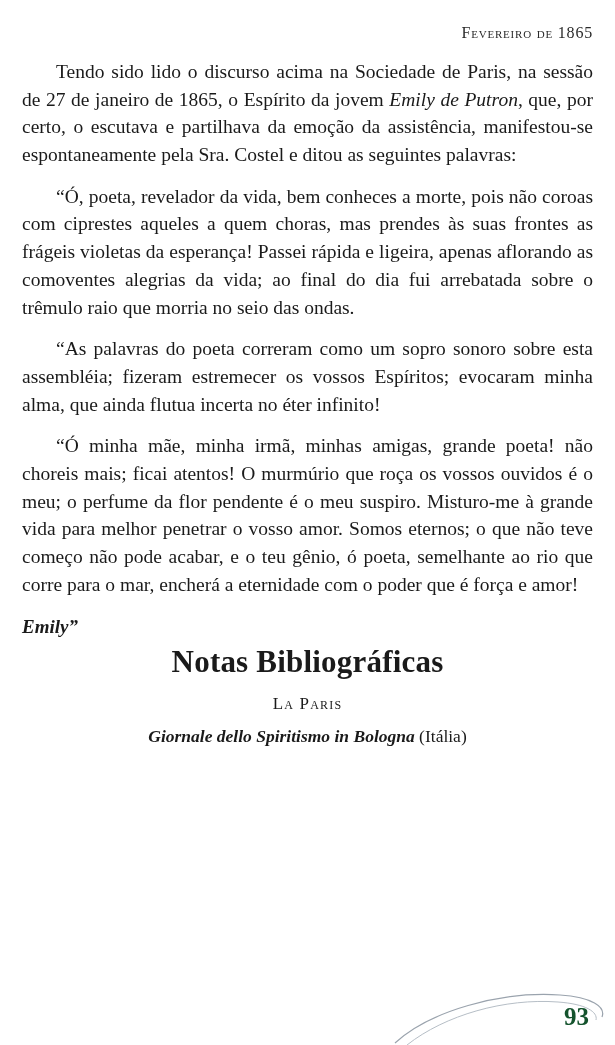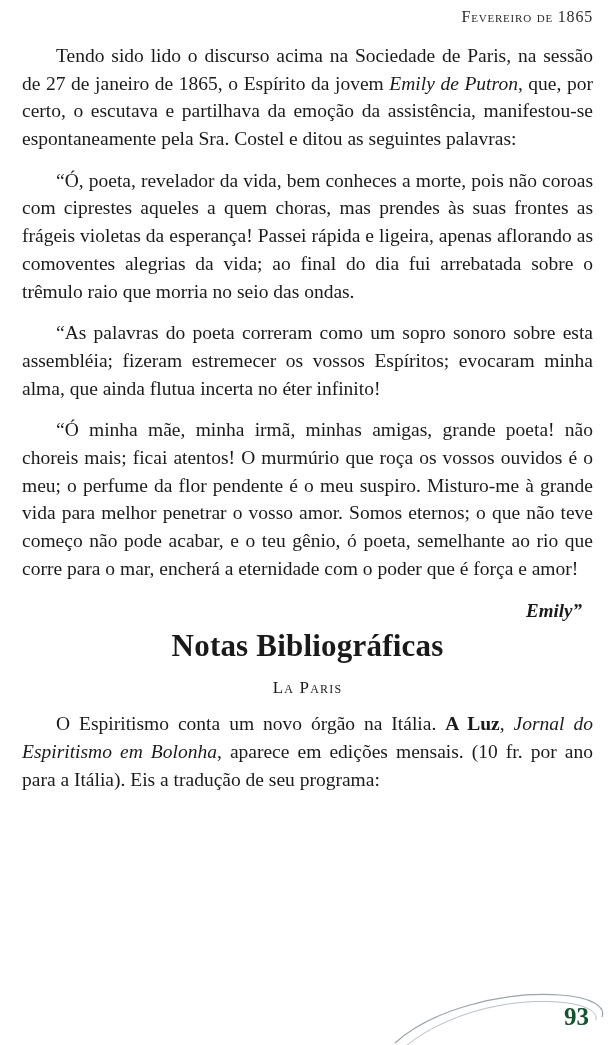--- a/index.html
+++ b/index.html
@@ -13,21 +13,21 @@
     font-family: "Liberation Serif", serif;
     color: #1a1a1a;
     position: relative;
     overflow: hidden;
   }
   .page {
     position: relative;
     width: 615px;
     height: 1045px;
     box-sizing: border-box;
-    padding: 0 18px;
+    padding: 16px 18px;
   }
   .running-head {
     text-align: right;
     font-variant: small-caps;
     font-size: 16px;
     letter-spacing: 0.8px;
     color: #2a2a2a;
     padding-top: 8px;
     padding-right: 4px;
     height: 24px;
@@ -42,25 +42,25 @@
     text-align: justify;
     text-justify: inter-word;
     margin: 0 0 14px 0;
     text-indent: 34px;
     hyphens: none;
   }
   .it { font-style: italic; margin-top: 16px; }
   .bd { font-weight: bold; }
 
   .signature {
-    text-align: right;
+    text-align: left;
     font-style: italic;
     font-weight: bold;
     font-size: 19px;
-    margin: 18px 11px 4px 0;
+    margin: 18px 23px 4px 0;
   }
   h2.section-title {
     text-align: center;
     font-size: 31px;
     font-weight: bold;
     margin: 6px 0 14px 0;
     letter-spacing: 0.2px;
   }
   .sub-head {
     text-align: center;
@@ -118,24 +118,25 @@
     <p class="para">
       <span>“Ó minha mãe, minha irmã, minhas amigas, grande poeta! não choreis mais; ficai atentos! O murmúrio que roça os vossos ouvidos é o meu; o perfume da flor pendente é o meu suspiro. Misturo-me à grande vida para melhor penetrar o vosso amor. Somos eternos; o que não teve começo não pode acabar, e o teu gênio, ó poeta, semelhante ao rio que corre para o mar, encherá a eternidade com o poder que é força e amor!</span>
     </p>
 
     <div class="signature">Emily”</div>
 
     <h2 class="section-title">Notas Bibliográficas</h2>
 
     <div class="sub-head">La Paris</div>
 
+    <div class="sub-head2">
+      <span class="t">Giornale dello Spiritismo in Bologna</span>
+      <span class="c">(Itália)</span>
+    </div>
 
-    <p class="para">
-      <span>O Espiritismo conta um novo órgão na Itália. </span><span class="bd">A Luz</span><span>, </span><span class="it">Jornal do Espiritismo em Bolonha</span><span>, aparece em edições mensais. (10 fr. por ano para a Itália). Eis a tradução de seu programa:</span>
-    </p>
 
   </div>
 
   <svg class="footer-swash" viewBox="0 0 615 80" preserveAspectRatio="none">
     <path d="M395 78 C 430 46, 500 26, 560 30 C 592 32, 606 42, 602 52" fill="none" stroke="#9aa3ad" stroke-width="1.2"></path>
     <path d="M407 80 C 445 50, 505 33, 558 37 C 586 39, 598 47, 596 55" fill="none" stroke="#b6bec6" stroke-width="1"></path>
   </svg>
 
   <div class="page-number">93</div>
 

